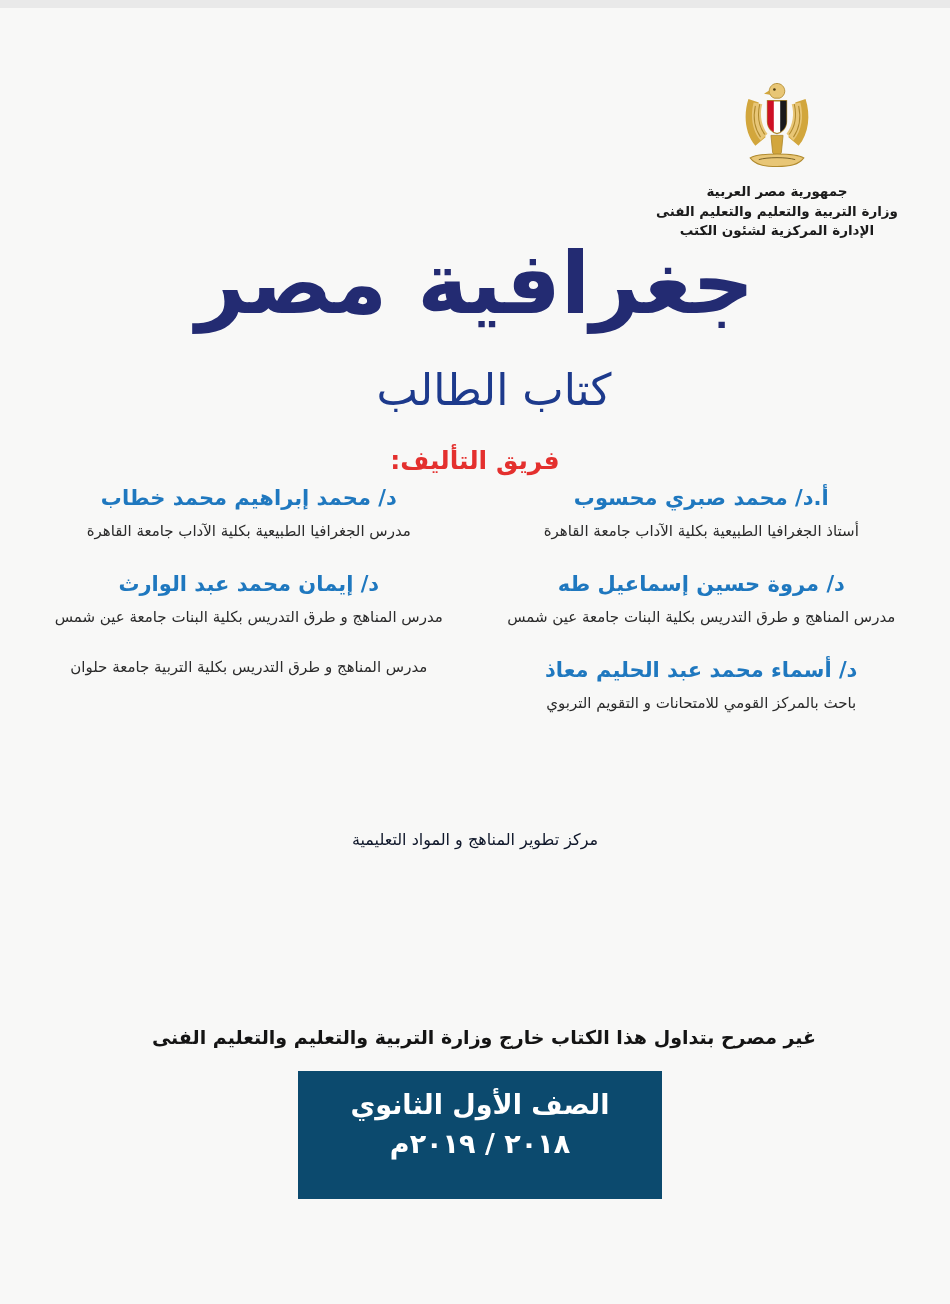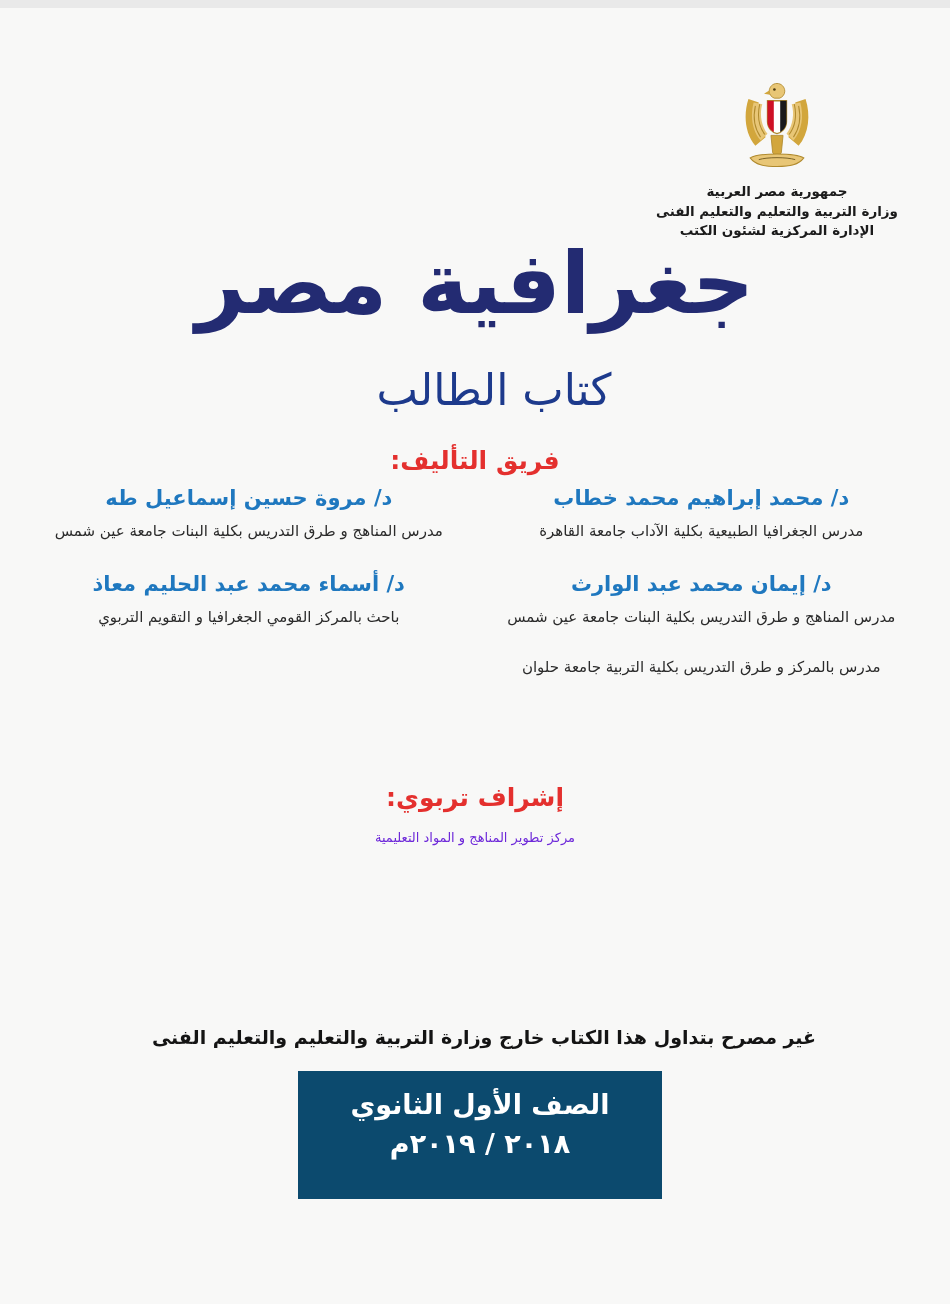--- a/index.html
+++ b/index.html
@@ -107,22 +107,22 @@
     font-size: 25px;
     font-weight: bold;
     color: #e4302e;
   }
   .supervision-body {
     position: absolute;
     top: 822px;
     left: 0;
     width: 100%;
     text-align: center;
-    font-size: 13px;
-    color: #6d28d9;
+    font-size: 16px;
+    color: #0f172a;
   }
 
   
   .notice {
     position: absolute;
     top: 1018px;
     left: 0;
     width: 100%;
     text-align: center;
     font-size: 19px;
@@ -196,41 +196,44 @@
     </div>
   </div>
 
   <div class="main-title">جغرافية مصر</div>
   <div class="sub-title">كتاب الطالب</div>
 
   <div class="team-heading">فريق التأليف:</div>
 
   <div class="authors-grid">
     <div class="author-cell">
+      <div class="author-name">أ.د/ محمد صبري محسوب</div>
+      <div class="author-affiliation">أستاذ الجغرافيا الطبيعية بكلية الآداب جامعة القاهرة</div>
+    </div>
+    <div class="author-cell">
       <div class="author-name">د/ محمد إبراهيم محمد خطاب</div>
       <div class="author-affiliation">مدرس الجغرافيا الطبيعية بكلية الآداب جامعة القاهرة</div>
     </div>
     <div class="author-cell">
       <div class="author-name">د/ مروة حسين إسماعيل طه</div>
       <div class="author-affiliation">مدرس المناهج و طرق التدريس بكلية البنات جامعة عين شمس</div>
     </div>
     <div class="author-cell">
       <div class="author-name">د/ إيمان محمد عبد الوارث</div>
       <div class="author-affiliation">مدرس المناهج و طرق التدريس بكلية البنات جامعة عين شمس</div>
     </div>
     <div class="author-cell">
       <div class="author-name">د/ أسماء محمد عبد الحليم معاذ</div>
-      <div class="author-affiliation">باحث بالمركز القومي الجغرافيا و التقويم التربوي</div>
-    </div>
-    <div class="author-cell">
-      <div class="author-affiliation">مدرس بالمركز و طرق التدريس بكلية التربية جامعة حلوان</div>
+      <div class="author-affiliation">باحث بالمركز القومي للامتحانات و التقويم التربوي</div>
+    </div>
+    <div class="author-cell">
+      <div class="author-affiliation">مدرس المناهج و طرق التدريس بكلية التربية جامعة حلوان</div>
     </div>
   </div>
 
-  <div class="supervision-heading">إشراف تربوي:</div>
   <div class="supervision-body">مركز تطوير المناهج و المواد التعليمية</div>
 
   <div class="notice">غير مصرح بتداول هذا الكتاب خارج وزارة التربية والتعليم والتعليم الفنى</div>
 
   <div class="grade-box">
     <div class="grade-line">الصف الأول الثانوي</div>
     <div class="grade-line">٢٠١٨ / ٢٠١٩م</div>
   </div>
 
 </div>

